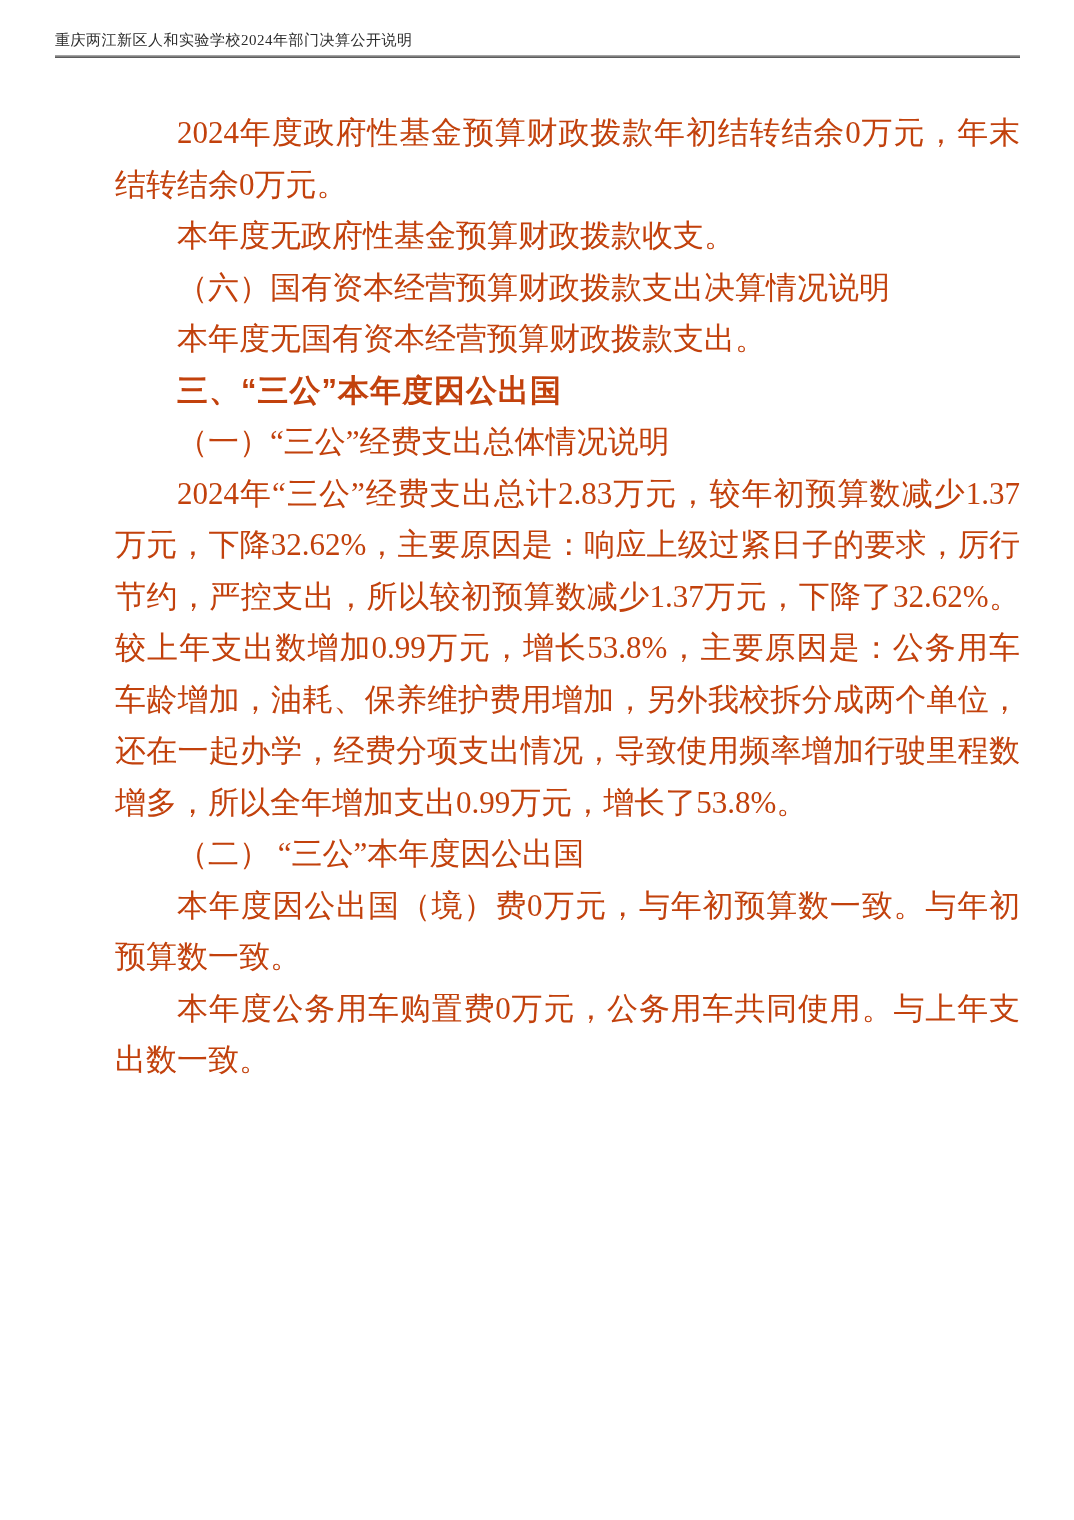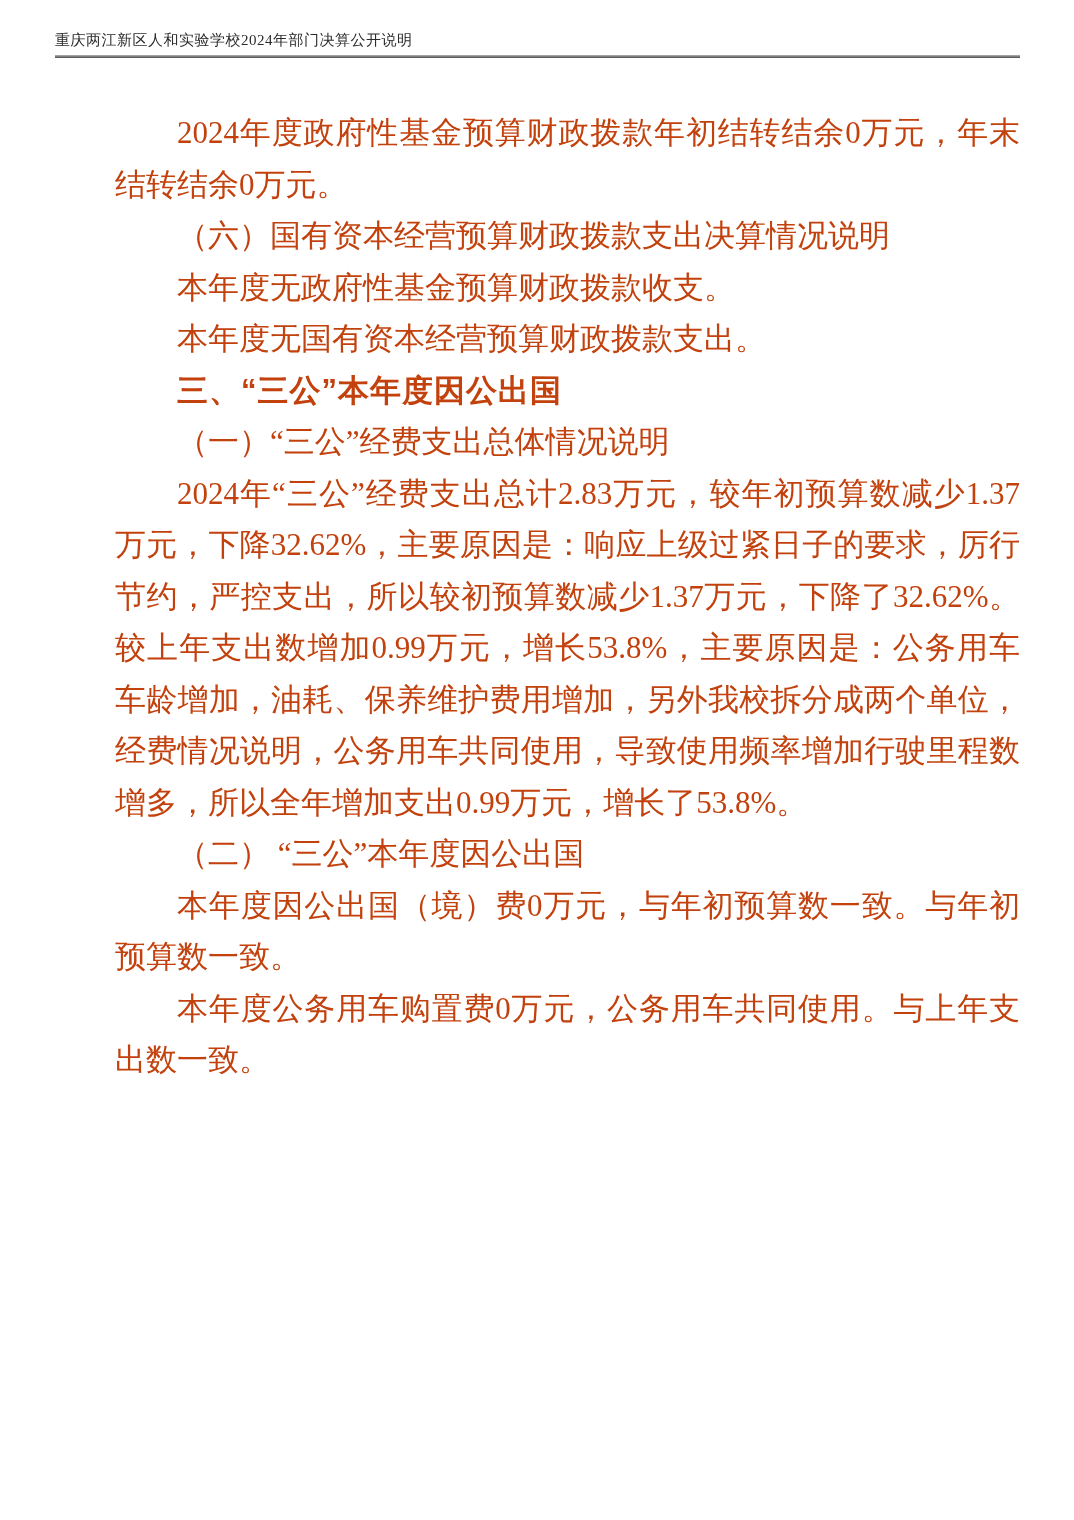--- a/index.html
+++ b/index.html
@@ -77,26 +77,26 @@
 
 <div class="page">
 
   <div class="page-header">
     <span class="header-title">重庆两江新区人和实验学校2024年部门决算公开说明</span>
     <div class="header-rule"></div>
   </div>
 
   <div class="doc-body">
     <p>2024年度政府性基金预算财政拨款年初结转结余0万元，年末结转结余0万元。</p>
+    <p>本年度无政府性基金预算财政拨款收支。</p>
     <p>（六）国有资本经营预算财政拨款支出决算情况说明</p>
-    <p>本年度无政府性基金预算财政拨款收支。</p>
     <p>本年度无国有资本经营预算财政拨款支出。</p>
     <p class="bold-heading">三、“三公”本年度因公出国</p>
     <p>（一）“三公”经费支出总体情况说明</p>
-    <p>2024年“三公”经费支出总计2.83万元，较年初预算数减少1.37万元，下降32.62%，主要原因是：响应上级过紧日子的要求，厉行节约，严控支出，所以较初预算数减少1.37万元，下降了32.62%。较上年支出数增加0.99万元，增长53.8%，主要原因是：公务用车车龄增加，油耗、保养维护费用增加，另外我校拆分成两个单位，经费情况说明，公务用车共同使用，导致使用频率增加行驶里程数增多，所以全年增加支出0.99万元，增长了53.8%。</p>
+    <p>2024年“三公”经费支出总计2.83万元，较年初预算数减少1.37万元，下降32.62%，主要原因是：响应上级过紧日子的要求，厉行节约，严控支出，所以较初预算数减少1.37万元，下降了32.62%。较上年支出数增加0.99万元，增长53.8%，主要原因是：公务用车车龄增加，油耗、保养维护费用增加，另外我校拆分成两个单位，还在一起办学，经费分项支出情况，导致使用频率增加行驶里程数增多，所以全年增加支出0.99万元，增长了53.8%。</p>
     <p>（二） “三公”本年度因公出国</p>
     <p>本年度因公出国（境）费0万元，与年初预算数一致。与年初预算数一致。</p>
     <p>本年度公务用车购置费0万元，公务用车共同使用。与上年支出数一致。</p>
   </div>
 
   <div class="page-footer">
     <span class="page-number">-5-</span>
   </div>
 
 </div>

